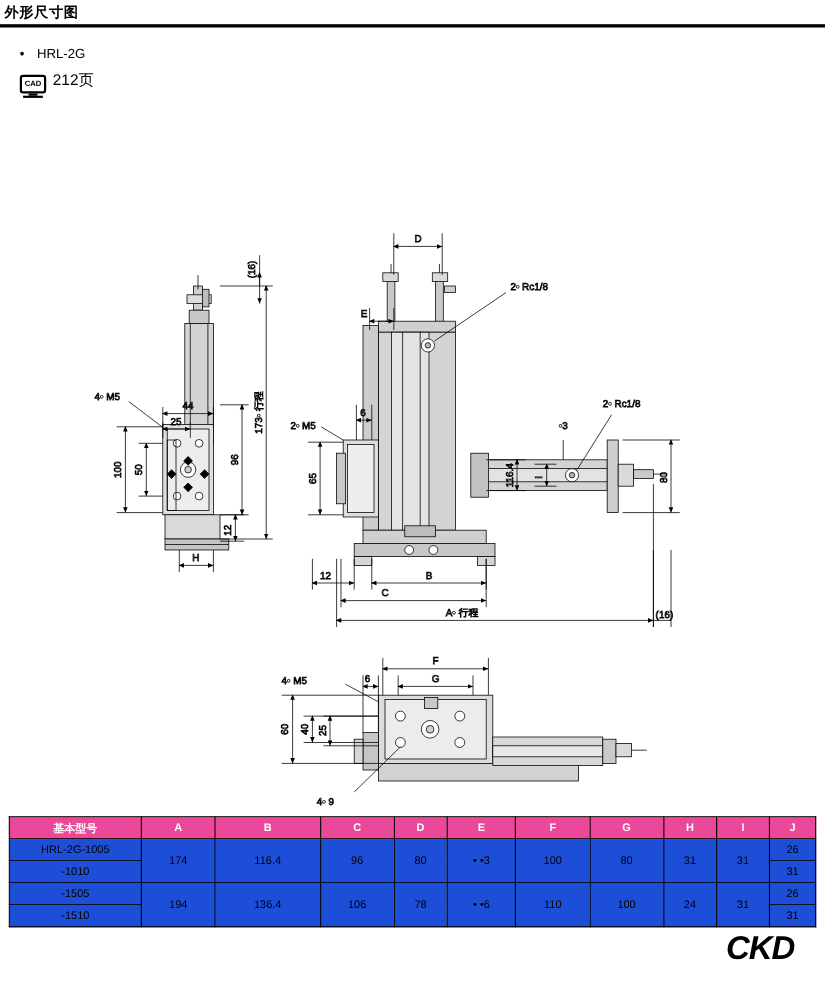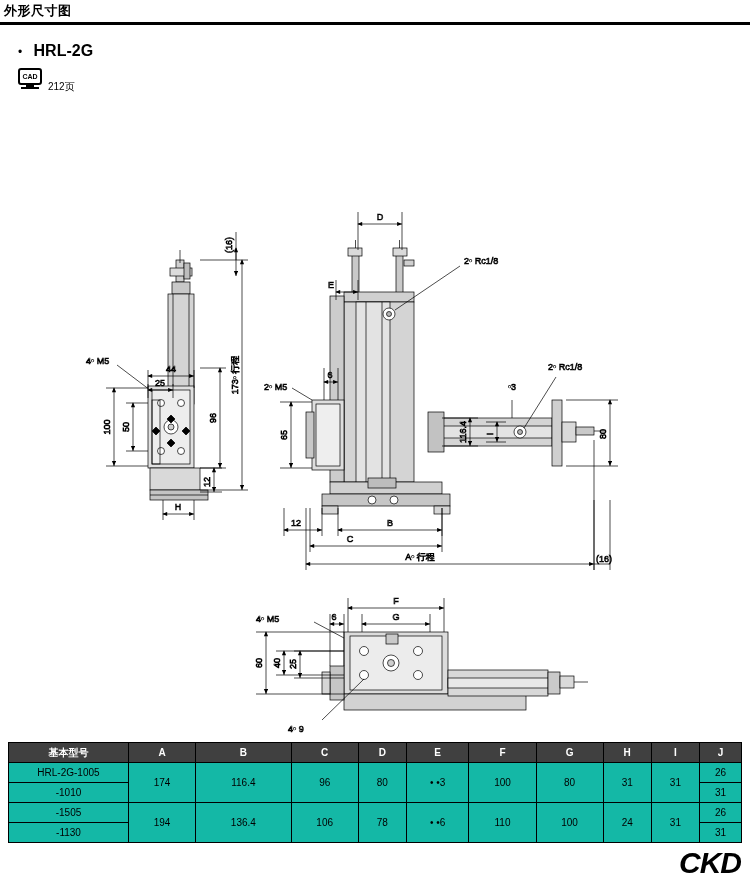--- a/index.html
+++ b/index.html
@@ -20,69 +20,69 @@
     font-size:13px;font-weight:bold;letter-spacing:0.5px;
   }
   .page-header .rule{
     position:absolute;left:0;top:22px;width:750px;height:3px;background:#000;
   }
   
   .model-line{
     position:absolute;left:18px;top:42px;font-size:12px;
   }
   .model-line .dot{font-size:12px;}
-  .model-line .name{font-weight:bold;margin-left:8px;font-size:16px;}
+  .model-line .name{font-weight:normal;margin-left:8px;font-size:12px;}
 
   
   .cad-box{
     position:absolute;left:18px;top:68px;width:24px;height:22px;
   }
   .cad-screen{
     position:absolute;left:0;top:0;width:24px;height:17px;
     border:2px solid #000;border-radius:3px;box-sizing:border-box;
     display:flex;align-items:center;justify-content:center;
   }
   .cad-screen span{font-size:7px;font-weight:bold;line-height:1;}
   .cad-stand{
     position:absolute;left:8px;top:17px;width:8px;height:2px;background:#000;
   }
   .cad-base{
     position:absolute;left:3px;top:19px;width:18px;height:2px;background:#000;
   }
   .cad-page{
-    position:absolute;left:48px;top:80px;font-size:10px;
+    position:absolute;left:48px;top:64px;font-size:14px;
   }
 
   
   .drawing{
     position:absolute;left:0;top:100px;width:750px;height:640px;
   }
   .drawing svg{display:block;}
 
   
   .spec-table{
     position:absolute;left:8px;top:742px;width:734px;
     border-collapse:collapse;font-size:10px;
   }
   .spec-table th{
-    background:#404040;color:#fff;font-weight:bold;
+    background:#ec4899;color:#fff;font-weight:bold;
     border:1px solid #000;height:17px;text-align:center;
     font-size:10px;
   }
   .spec-table td{
     border:1px solid #000;height:17px;text-align:center;
-    font-size:10px;background:#14b8a6;
+    font-size:10px;background:#1d4ed8;
   }
   .spec-table td.model{text-align:center;}
   .spec-table col.c-model{width:120px;}
   .spec-table col.c-j{width:42px;}
 
   
   .footer-logo{
-    position:absolute;right:9px;bottom:14px;
+    position:absolute;right:28px;bottom:14px;
     font-size:30px;font-weight:bold;font-style:italic;
     letter-spacing:-1px;
   }
 </style>
 </head>
 <body>
 
 <div class="page-header">
   <div class="title">外形尺寸图</div>
   <div class="rule"></div>
@@ -428,19 +428,19 @@
       <td rowspan="2">106</td>
       <td rowspan="2">78</td>
       <td rowspan="2">• •6</td>
       <td rowspan="2">110</td>
       <td rowspan="2">100</td>
       <td rowspan="2">24</td>
       <td rowspan="2">31</td>
       <td>26</td>
     </tr>
     <tr>
-      <td class="model">-1130</td>
+      <td class="model">-1510</td>
       <td>31</td>
     </tr>
   </tbody>
 </table>
 
 <div class="footer-logo">CKD</div>
 
 </body></html>

